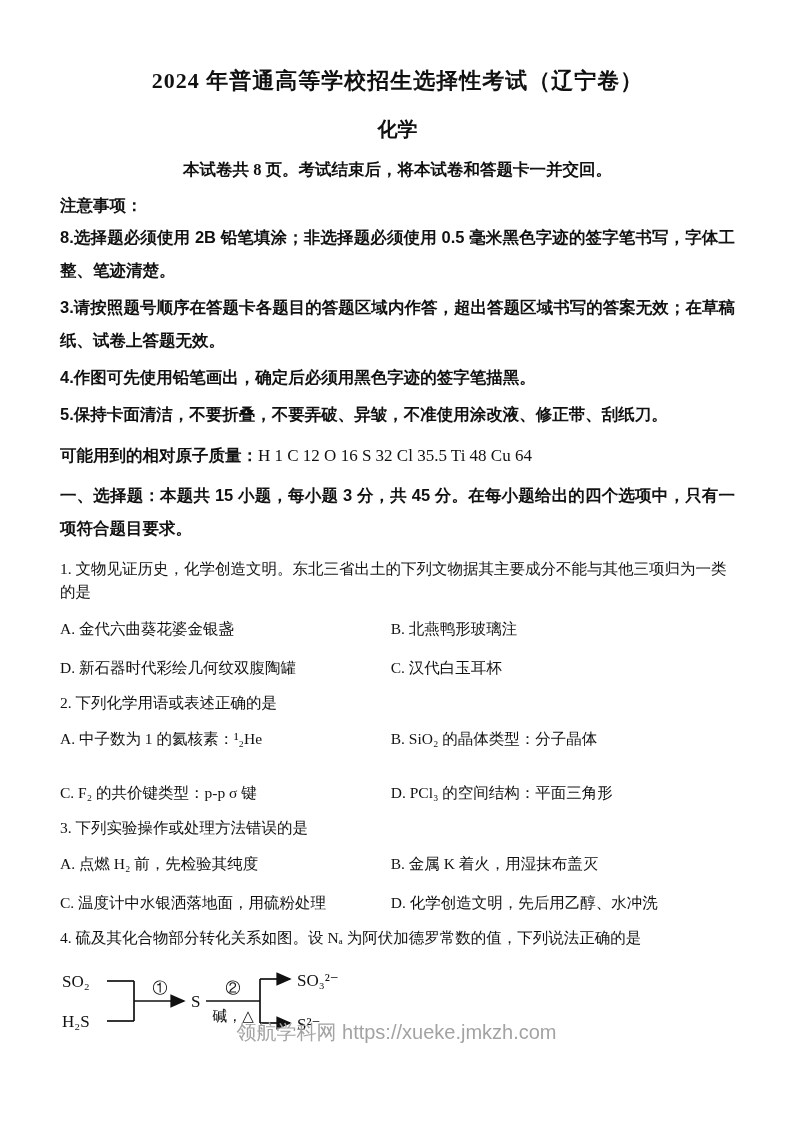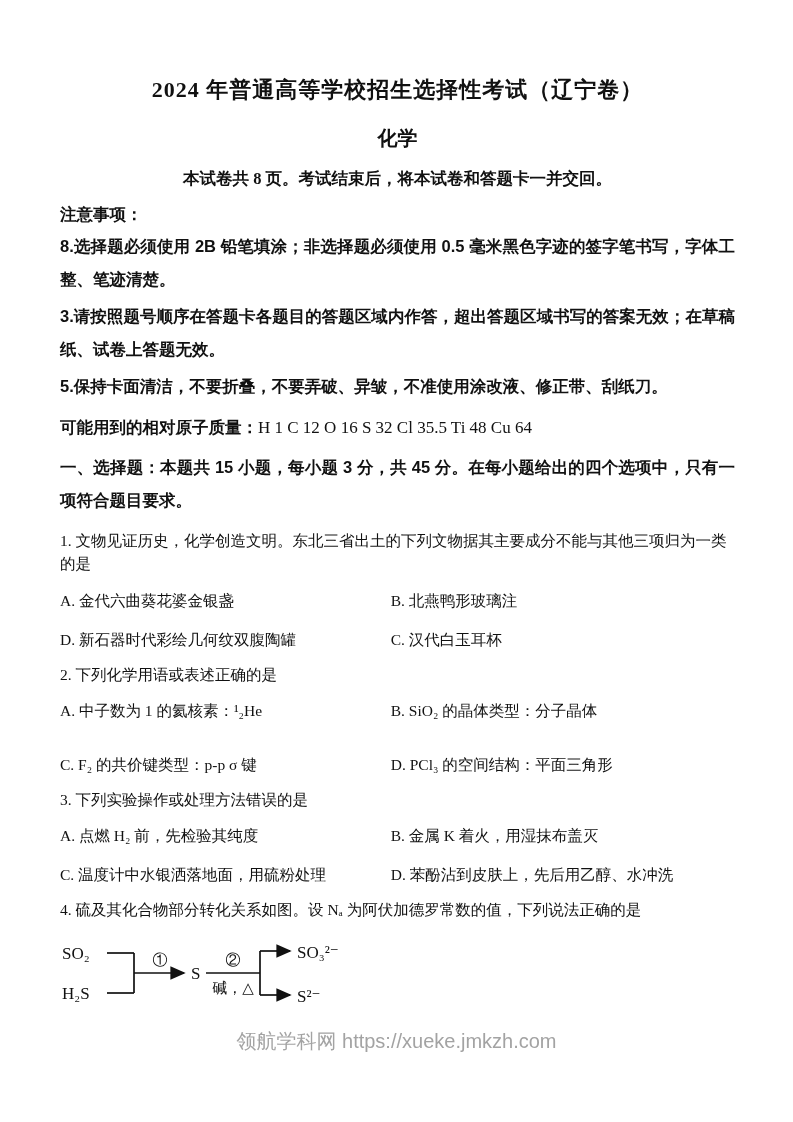--- a/index.html
+++ b/index.html
@@ -1,19 +1,19 @@
 <!DOCTYPE html>
 <html lang="zh"><head>
 <meta charset="utf-8">
 <style>
   html,body{margin:0;padding:0;background:#ffffff;}
   .page{
     position:relative;
     width:793px;height:1064px;
-    margin:17px auto;
+    margin:8px auto;
     background:#ffffff;
     color:#111;
     box-sizing:border-box;
     padding:58px 58px 0 60px;
     overflow:hidden;
     font-family:"Liberation Serif","DejaVu Serif",serif;
   }
   .title{
     text-align:center;
     font-size:22px;
@@ -107,20 +107,21 @@
 
 <div class="page">
 
   <h1 class="title">2024 年普通高等学校招生选择性考试（辽宁卷）</h1>
   <h2 class="subject">化学</h2>
   <p class="intro">本试卷共 8 页。考试结束后，将本试卷和答题卡一并交回。</p>
 
   <p class="notice-heading">注意事项：</p>
   <p class="notice">8.选择题必须使用 2B 铅笔填涂；非选择题必须使用 0.5 毫米黑色字迹的签字笔书写，字体工整、笔迹清楚。</p>
   <p class="notice">3.请按照题号顺序在答题卡各题目的答题区域内作答，超出答题区域书写的答案无效；在草稿纸、试卷上答题无效。</p>
+  <p class="notice">4.作图可先使用铅笔画出，确定后必须用黑色字迹的签字笔描黑。</p>
   <p class="notice">5.保持卡面清洁，不要折叠，不要弄破、异皱，不准使用涂改液、修正带、刮纸刀。</p>
 
   <p class="atomic-line">
     <span class="atomic-label">可能用到的相对原子质量：</span><span class="atomic-values">H 1  C 12  O 16  S 32  Cl 35.5  Ti 48  Cu 64</span>
   </p>
 
   <p class="section-header">一、选择题：本题共 15 小题，每小题 3 分，共 45 分。在每小题给出的四个选项中，只有一项符合题目要求。</p>
 
   <div class="question">
     <p class="stem">1. 文物见证历史，化学创造文明。东北三省出土的下列文物据其主要成分不能与其他三项归为一类的是</p>
@@ -141,21 +142,21 @@
       <span class="opt">D. PCl₃ 的空间结构：平面三角形</span>
     </div>
   </div>
 
   <div class="question">
     <p class="stem">3. 下列实验操作或处理方法错误的是</p>
     <div class="options">
       <span class="opt">A. 点燃 H₂ 前，先检验其纯度</span>
       <span class="opt">B. 金属 K 着火，用湿抹布盖灭</span>
       <span class="opt">C. 温度计中水银洒落地面，用硫粉处理</span>
-      <span class="opt">D. 苯酚沾到皮肤上，先后用乙醇、水冲洗</span>
+      <span class="opt">D. 化学创造文明，先后用乙醇、水冲洗</span>
     </div>
   </div>
 
   <div class="question">
     <p class="stem">4. 硫及其化合物部分转化关系如图。设 Nₐ 为阿伏加德罗常数的值，下列说法正确的是</p>
   </div>
 
   <div class="diagram-wrap">
     <svg width="320" height="92" viewBox="0 0 320 92">
       <defs>

